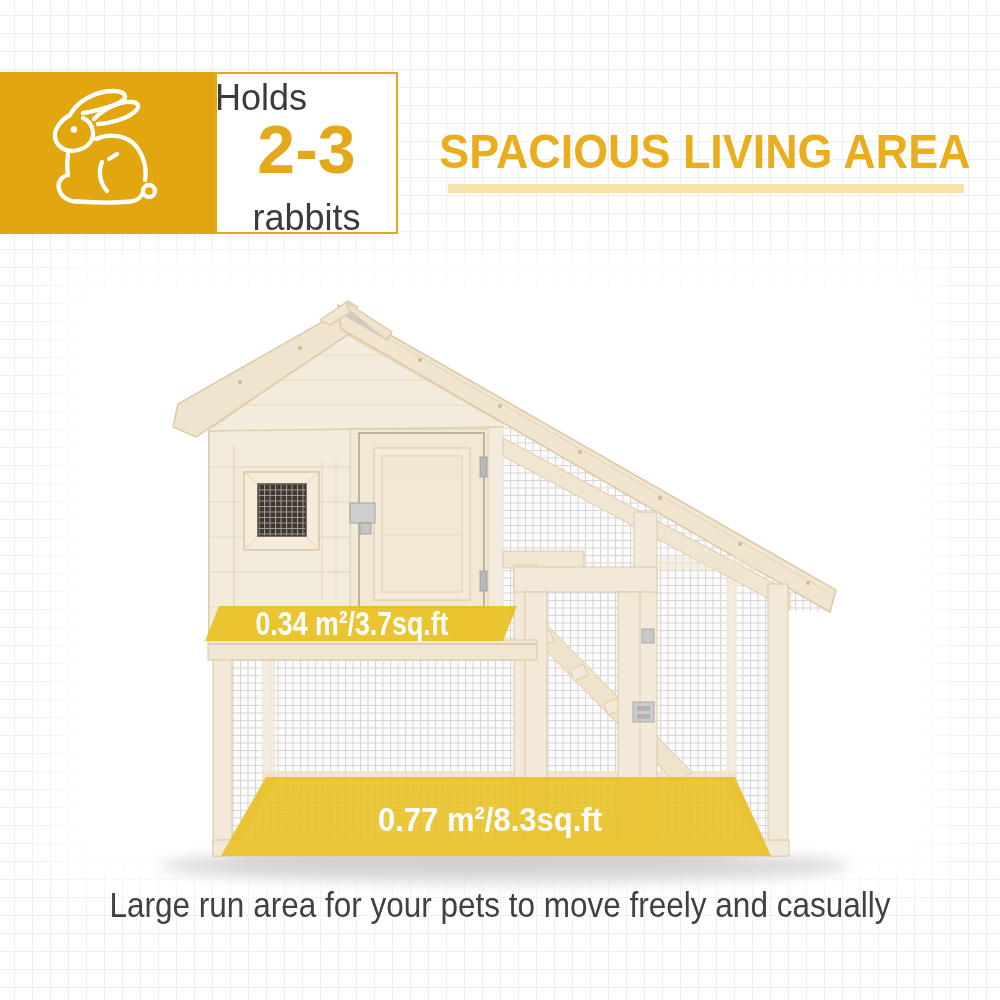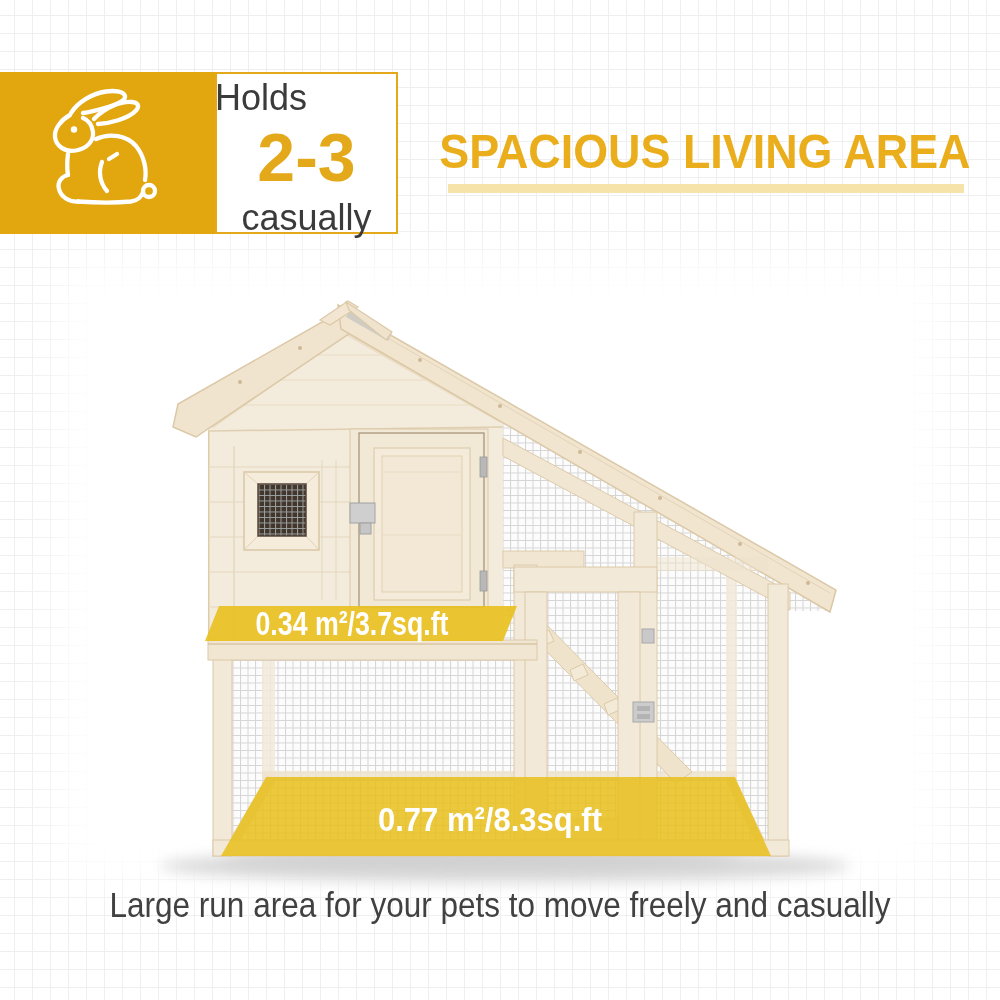--- a/index.html
+++ b/index.html
@@ -4,21 +4,21 @@
 <style>
   html,body{margin:0;padding:0;}
   body{width:1000px;height:1000px;overflow:hidden;font-family:"Liberation Sans",sans-serif;background:#fff;position:relative;}
   .grid{position:absolute;left:0;top:0;width:1000px;height:1000px;
     background-image:linear-gradient(to right,#efefef 1px,transparent 1px),linear-gradient(to bottom,#efefef 1px,transparent 1px);
     background-size:18px 18px;background-position:14px 15px;}
   .glow{position:absolute;left:60px;top:262px;width:880px;height:618px;background:#fff;filter:blur(24px);}
   .badge{position:absolute;left:0;top:72px;width:215px;height:162px;background:#e2a60f;}
   .holdsbox{position:absolute;left:215px;top:72px;width:183px;height:162px;background:#fff;border:2px solid #e4a91a;box-sizing:border-box;}
   .holds{position:absolute;left:215px;top:78px;width:183px;text-align:left;font-size:36px;line-height:40px;color:#3b3b3b;}
-  .num{position:absolute;left:215px;top:124px;width:183px;text-align:center;font-size:68px;line-height:66px;font-weight:bold;color:#e4a91a;}
+  .num{position:absolute;left:215px;top:116px;width:183px;text-align:center;font-size:68px;line-height:66px;font-weight:bold;color:#e4a91a;}
   .rabbits{position:absolute;left:215px;top:198px;width:183px;text-align:center;font-size:36px;line-height:40px;color:#3b3b3b;}
   .heading{position:absolute;left:422px;top:124px;width:534px;text-align:center;font-size:48px;font-weight:bold;color:#eaae1c;letter-spacing:0px;white-space:nowrap;transform:scaleX(0.935);transform-origin:50% 50%;}
   .underline{position:absolute;left:448px;top:184px;width:516px;height:9px;background:#f6e3a9;}
   .caption{position:absolute;left:0px;top:885px;width:1000px;text-align:center;font-size:35px;color:#414141;transform:scaleX(0.9);transform-origin:50% 50%;}
 </style>
 </head>
 <body>
 
 <div class="grid"></div>
 
@@ -199,19 +199,19 @@
     <circle cx="109" cy="114" r="6"></circle>
   </g>
 </svg>
 
 <div class="holdsbox"></div>
 
 <div class="holds">Holds</div>
 
 <div class="num" style="left:215px;width:183px;">2-3</div>
 
-<div class="rabbits" style="left:215px;width:183px;">casually</div>
+<div class="rabbits" style="left:215px;width:183px;">rabbits</div>
 
 <div class="heading">SPACIOUS LIVING AREA</div>
 
 <div class="underline"></div>
 
 <div class="caption">Large run area for your pets to move freely and casually</div>
 
 </body></html>

